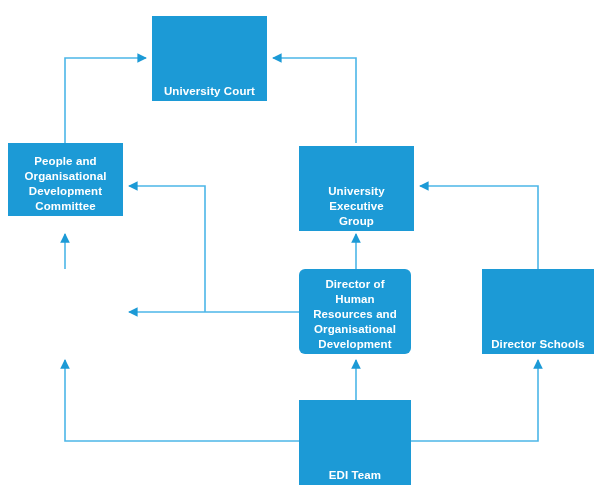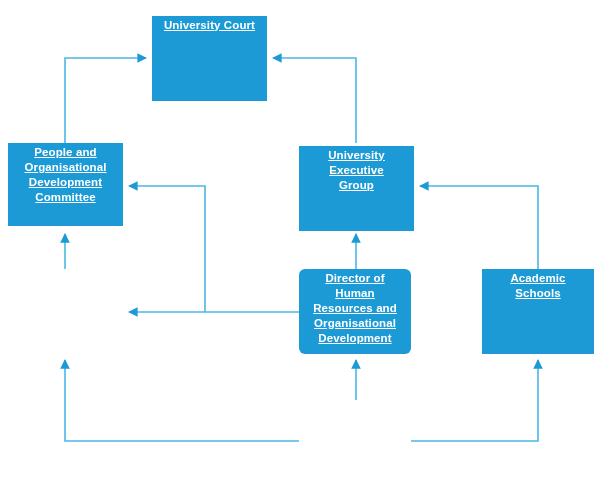--- a/index.html
+++ b/index.html
@@ -22,27 +22,26 @@
     left: 0;
     top: 0;
     width: 602px;
     height: 500px;
   }
   .node-box {
     position: absolute;
     background: #1c9ad6;
     color: #ffffff;
     display: flex;
-    align-items: flex-start;
+    align-items: flex-end;
     justify-content: center;
     text-align: center;
     box-sizing: border-box;
     padding: 2px 6px;
     z-index: 2;
-    text-decoration: underline;
   }
   .node-label {
     font-size: 11.5px;
     font-weight: bold;
     line-height: 15px;
     letter-spacing: 0.1px;
     white-space: pre-line;
     color: #ffffff;
   }
 </style>
@@ -80,38 +79,41 @@
 
       <path d="M 411 441 L 538 441 L 538 360" marker-end="url(#arrow-head)"></path>
 
     </g>
   </svg>
 
   <div class="node-box" style="left:152px; top:16px; width:115px; height:85px;">
     <span class="node-label">University Court</span>
   </div>
 
-  <div class="node-box" style="left:8px; top:143px; width:115px; height:83px;">
+  <div class="node-box" style="left:8px; top:143px; width:115px; height:73px;">
     <span class="node-label">People and
 Organisational
 Development
 Committee</span>
   </div>
 
   <div class="node-box" style="left:299px; top:146px; width:115px; height:85px;">
     <span class="node-label">University Executive
 Group</span>
   </div>
 
 
   <div class="node-box" style="left:299px; top:269px; width:112px; height:85px;border-radius:6px;">
     <span class="node-label">Director of Human
 Resources and
 Organisational
 Development</span>
   </div>
 
   <div class="node-box" style="left:482px; top:269px; width:112px; height:85px;">
-    <span class="node-label">Academic Schools</span>
+    <span class="node-label">Director Schools</span>
   </div>
 
+  <div class="node-box" style="left:299px; top:400px; width:112px; height:85px;">
+    <span class="node-label">EDI Team</span>
+  </div>
 
 </div>
 
 </body></html>

